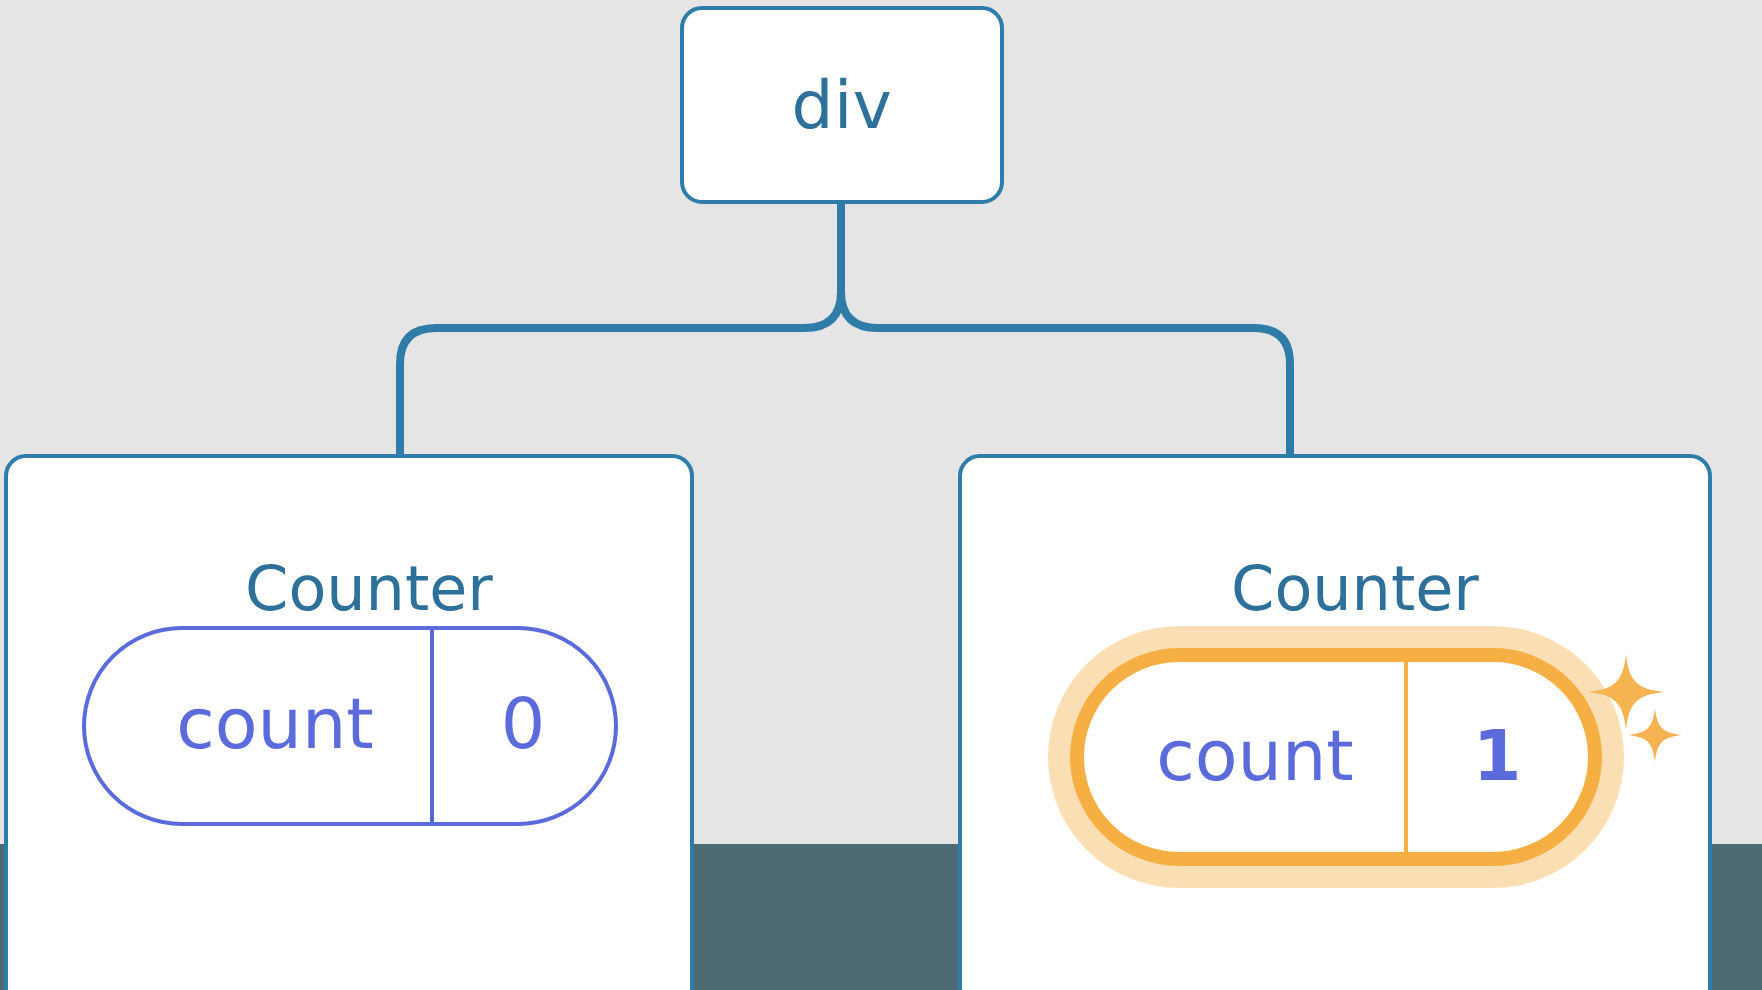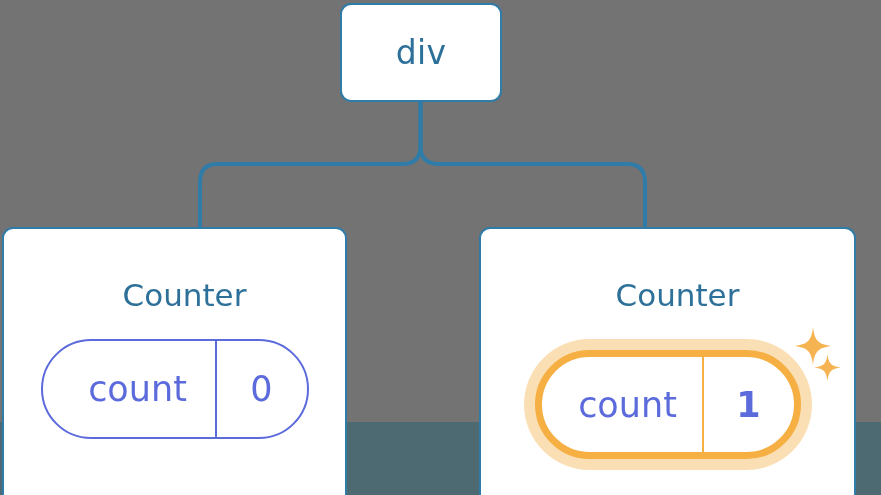--- a/index.html
+++ b/index.html
@@ -11,21 +11,21 @@
     width: 881px;
     height: 495px;
     overflow: hidden;
     background: #4d6a72;
     font-family: "DejaVu Sans", "Liberation Sans", sans-serif;
   }
   #stage {
     position: relative;
     width: 881px;
     height: 422px;
-    background: #737373;
+    background: #e5e5e5;
   }
 
   
   #connectors {
     position: absolute;
     left: 0;
     top: 0;
     width: 881px;
     height: 495px;
   }
@@ -72,21 +72,20 @@
     white-space: nowrap;
   }
   .node-child .node-title {
     margin-top: 48px;
     margin-left: 20px;
   }
 
   
   .pill-wrap {
     position: relative;
-    margin-top: 26px;
     display: flex;
     align-items: center;
     justify-content: center;
   }
 
   .pill {
     position: relative;
     box-sizing: border-box;
     display: flex;
     align-items: stretch;

